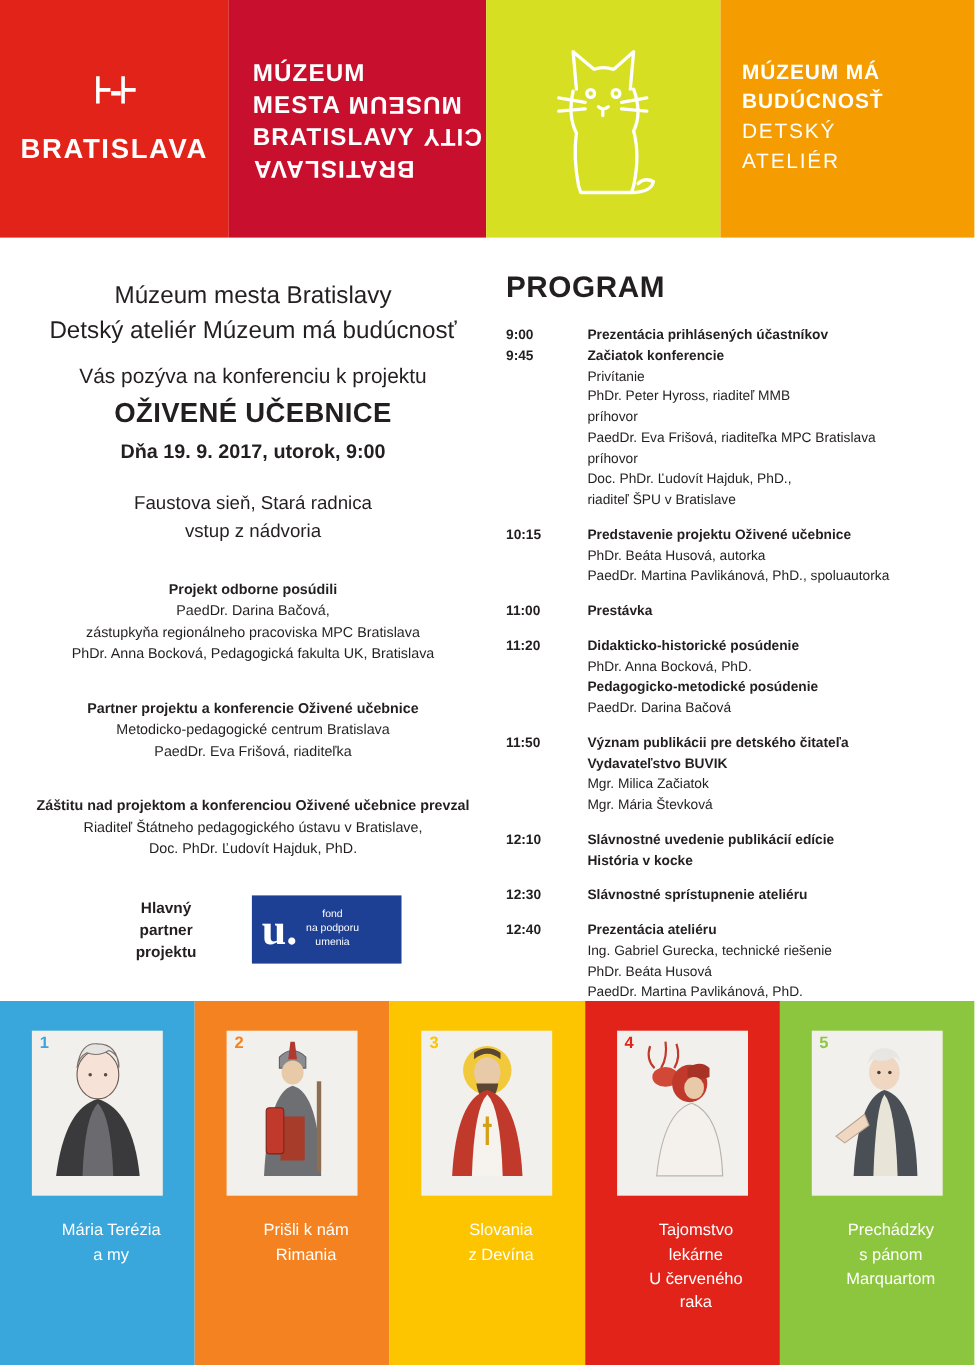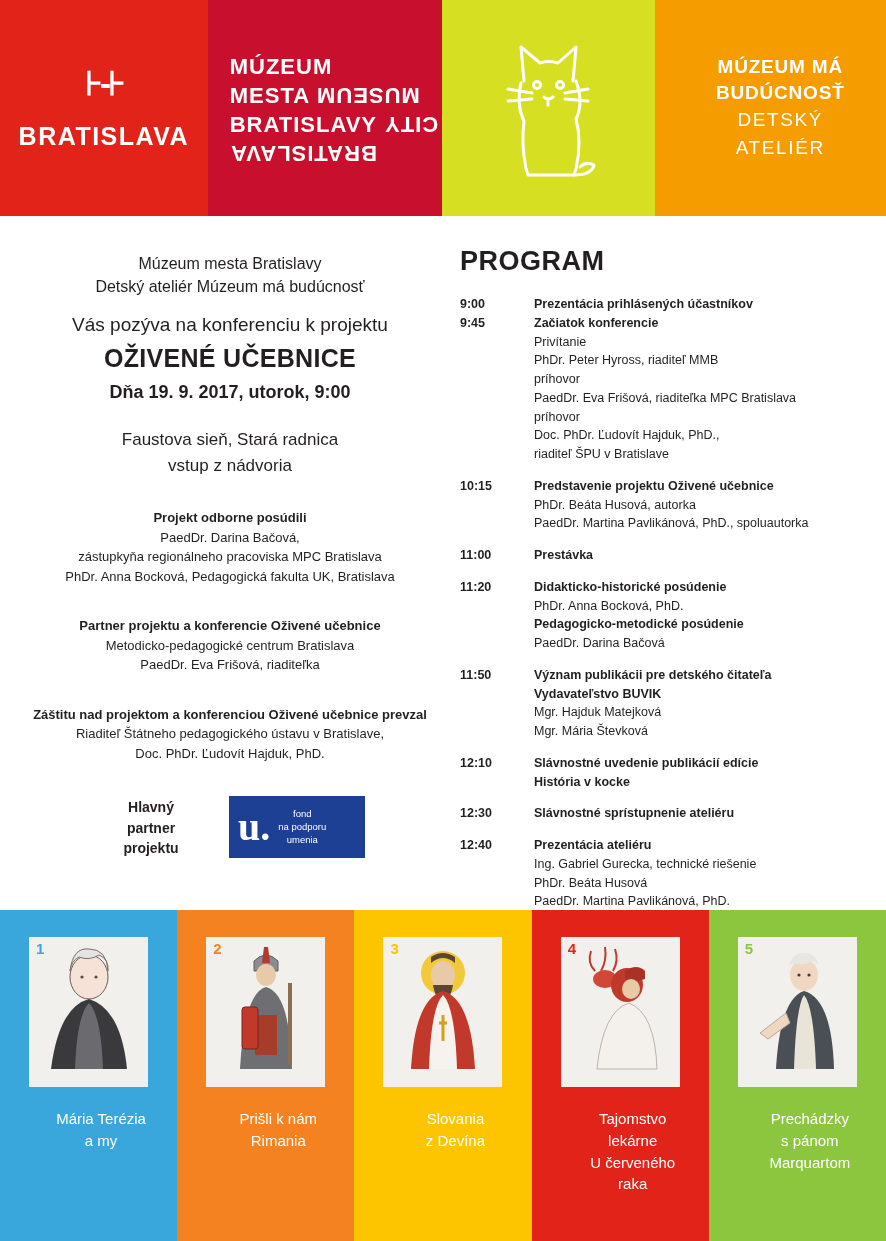--- a/index.html
+++ b/index.html
@@ -67,21 +67,20 @@
     display: flex;
     align-items: center;
     justify-content: center;
   }
   .hdr-future {
     width: 245px;
     background: #f59c00;
     color: #ffffff;
     padding: 54px 0 0 20px;
     box-sizing: border-box;
-    text-align: center;
   }
   .hdr-future .big {
     font-size: 19px;
     font-weight: bold;
     letter-spacing: 0.8px;
     line-height: 1.35;
   }
   .hdr-future .small {
     font-size: 19px;
     letter-spacing: 1.6px;
@@ -102,21 +101,21 @@
     box-sizing: border-box;
     text-align: center;
   }
   .col-right {
     width: 426px;
     padding: 30px 18px 0 0;
     box-sizing: border-box;
   }
 
   .inv-org {
-    font-size: 16px;
+    font-size: 22px;
     line-height: 1.45;
     color: #231f20;
   }
   .inv-invite {
     font-size: 19px;
     font-weight: normal;
     margin-top: 16px;
   }
   .inv-title {
     font-size: 25px;
@@ -395,21 +394,21 @@
         <div class="prog-line b">Pedagogicko-metodické posúdenie</div>
         <div class="prog-line">PaedDr. Darina Bačová</div>
       </div>
     </div>
 
     <div class="prog-row">
       <div class="prog-time">11:50</div>
       <div class="prog-body">
         <div class="prog-line b">Význam publikácii pre detského čitateľa</div>
         <div class="prog-line b">Vydavateľstvo BUVIK</div>
-        <div class="prog-line">Mgr. Hajduk Matejková</div>
+        <div class="prog-line">Mgr. Milica Začiatok</div>
         <div class="prog-line">Mgr. Mária Števková</div>
       </div>
     </div>
 
     <div class="prog-row">
       <div class="prog-time">12:10</div>
       <div class="prog-body">
         <div class="prog-line b">Slávnostné uvedenie publikácií edície</div>
         <div class="prog-line b">História v kocke</div>
       </div>

